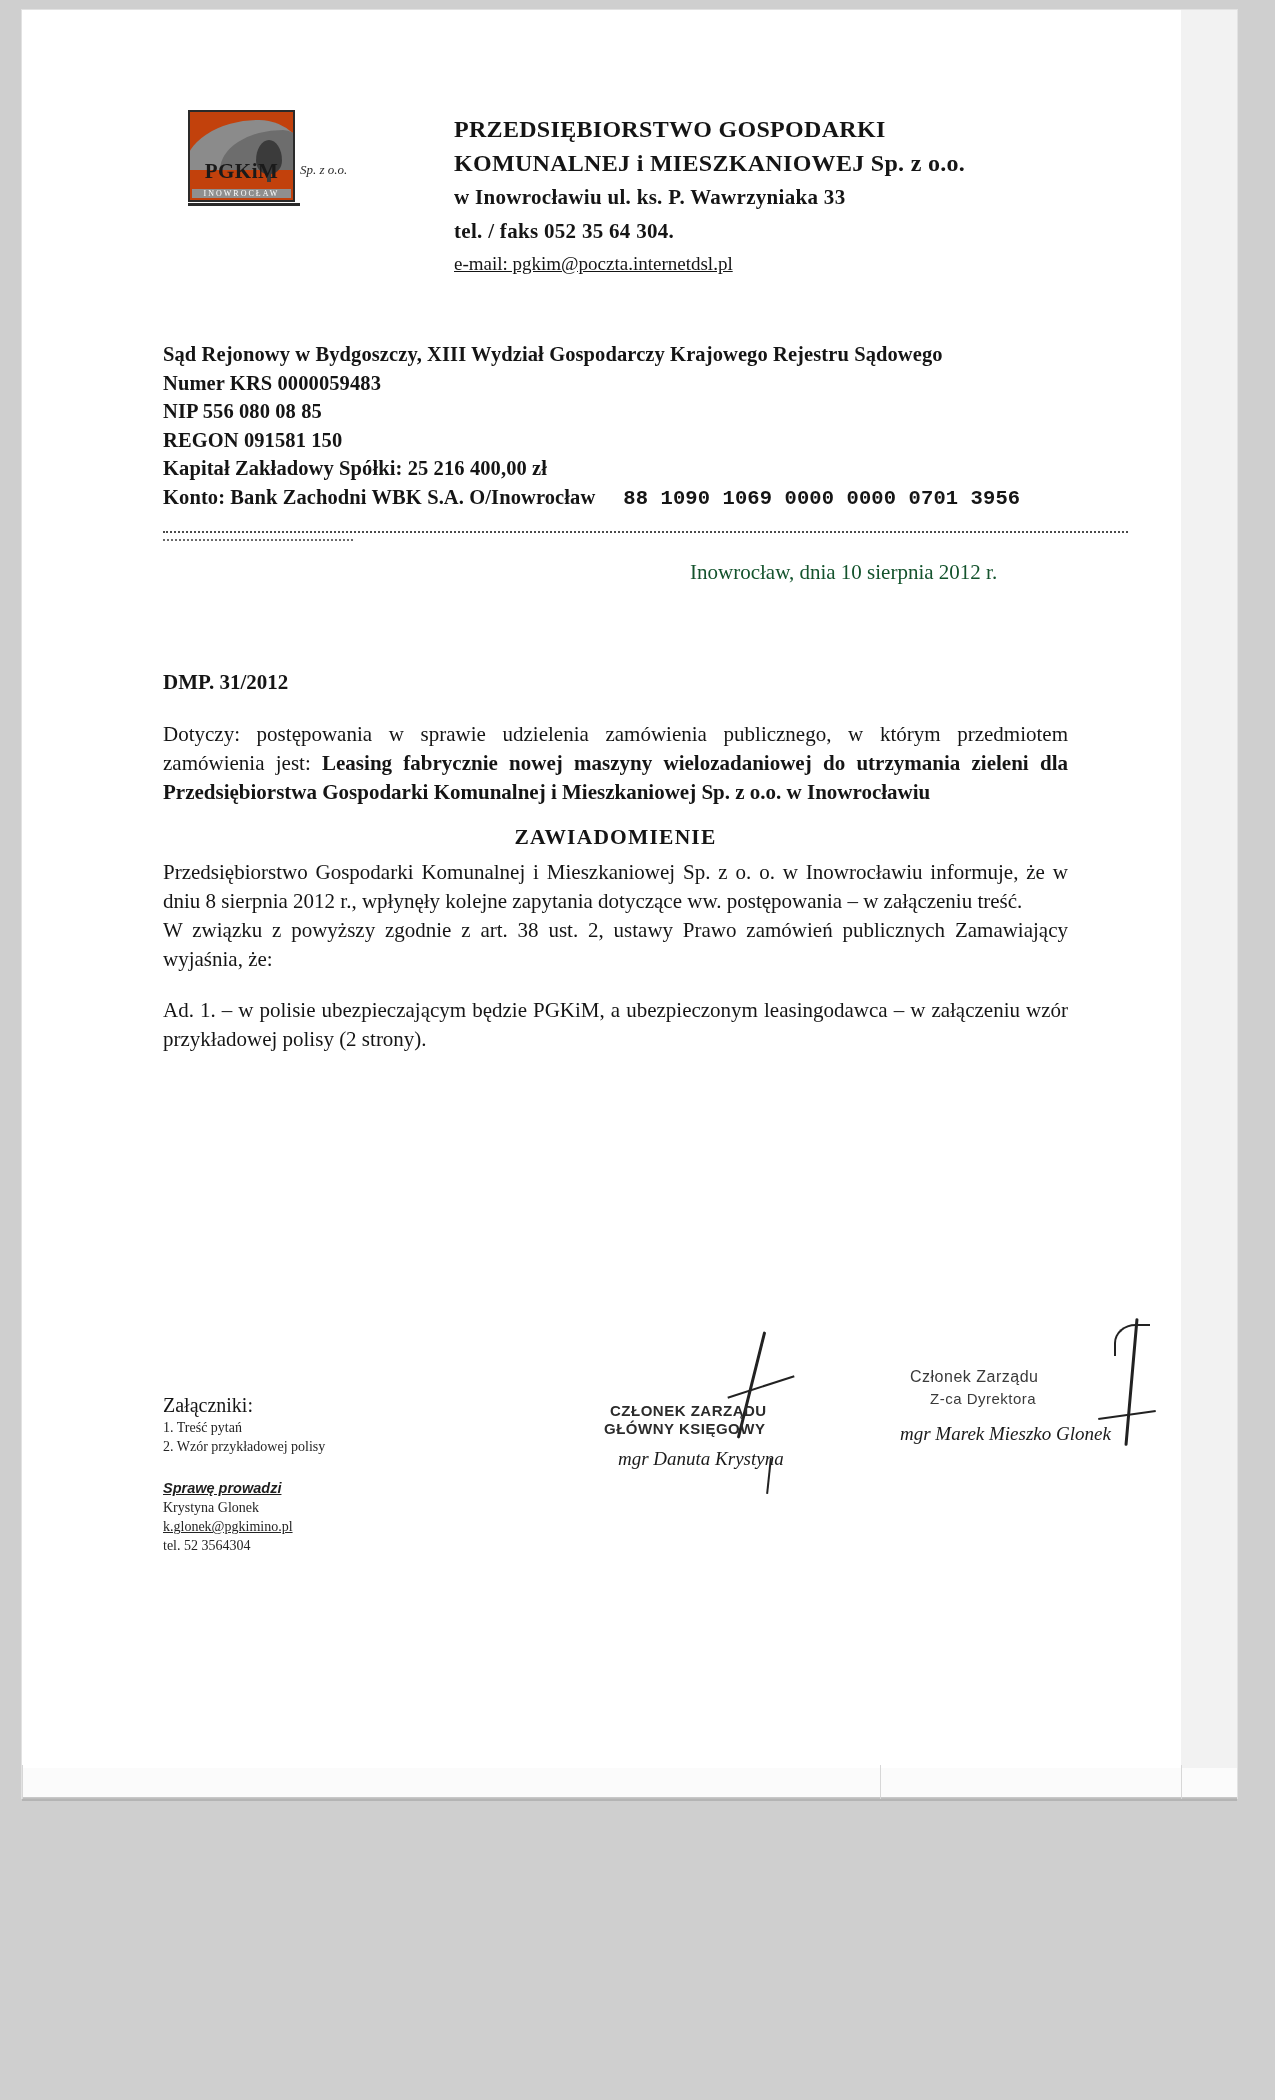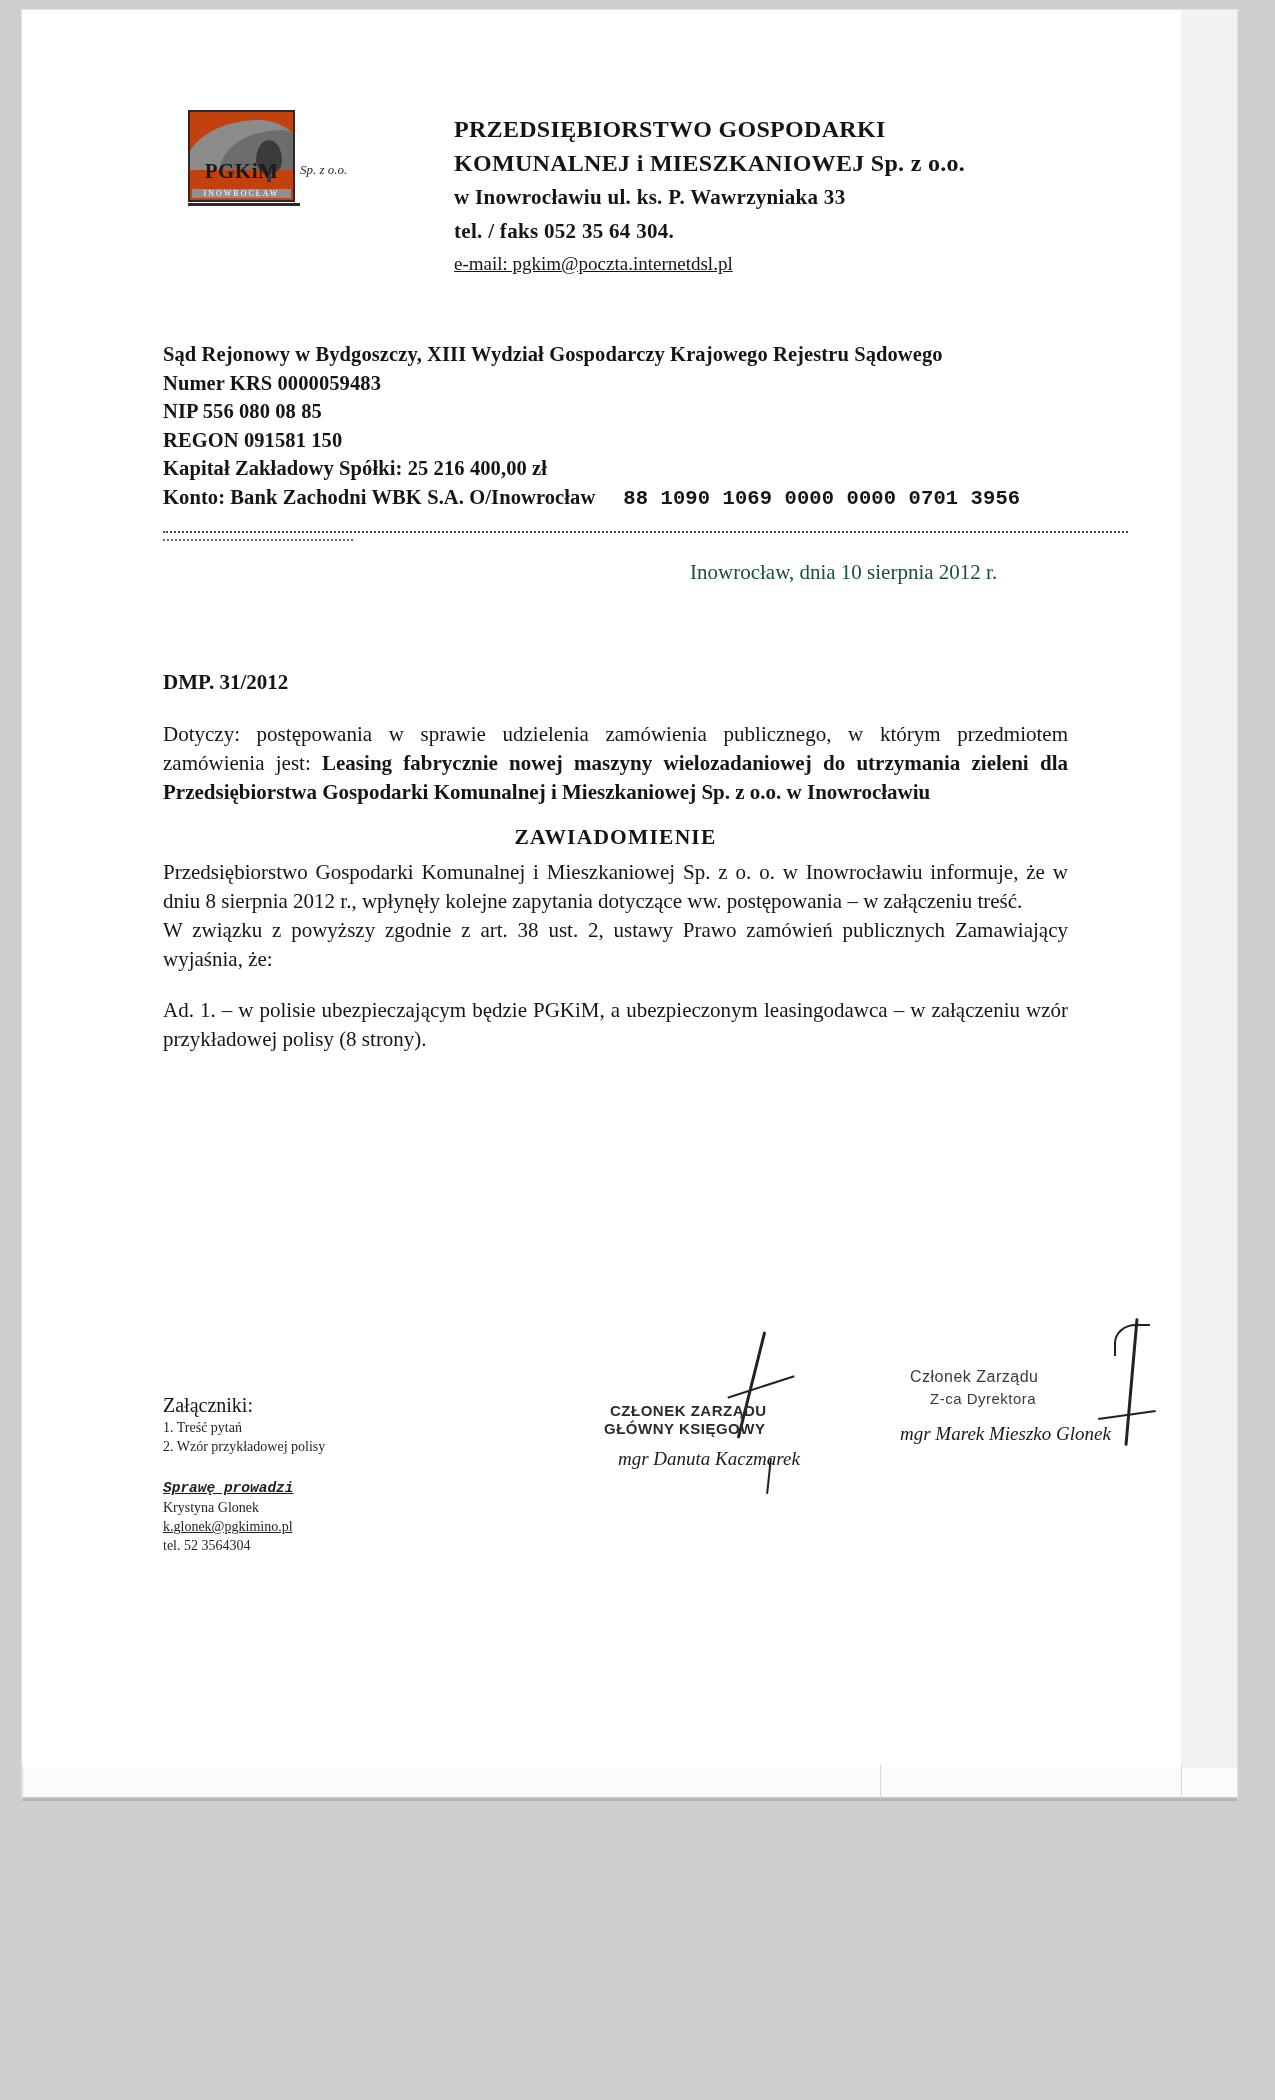--- a/index.html
+++ b/index.html
@@ -277,21 +277,21 @@
     color: #242424;
     line-height: 19px;
   }
   .contact {
     position: absolute;
     left: 163px;
     top: 1478px;
     width: 380px;
   }
   .contact-title {
-    font-family: Liberation Mono, monospace;
+    font-family: Liberation Sans, sans-serif;
     font-size: 14.5px;
     font-weight: bold;
     font-style: italic;
     text-decoration: underline;
     color: #1d1d1d;
     line-height: 20px;
   }
   .contact-line {
     font-family: "Liberation Serif", serif;
     font-size: 14px;
@@ -499,30 +499,30 @@
   <div class="place-date">Inowrocław, dnia 10 sierpnia 2012 r.</div>
 
   <div class="sign-ref">DMP. 31/2012</div>
 
   <div class="body-block">
     <p class="p"><span>Dotyczy:  postępowania  w  sprawie  udzielenia  zamówienia  publicznego,  w  którym przedmiotem zamówienia jest: </span><b>Leasing fabrycznie nowej maszyny wielozadaniowej do utrzymania zieleni dla Przedsiębiorstwa Gospodarki Komunalnej i Mieszkaniowej Sp. z o.o. w Inowrocławiu</b></p>
     <div class="p center-head">ZAWIADOMIENIE</div>
     <p class="p">Przedsiębiorstwo Gospodarki Komunalnej i Mieszkaniowej Sp. z o. o. w Inowrocławiu informuje, że w dniu 8 sierpnia 2012 r., wpłynęły kolejne zapytania dotyczące ww. postępowania – w załączeniu treść.</p>
     <p class="p">W  związku  z  powyższy  zgodnie  z  art.  38  ust.  2,  ustawy  Prawo  zamówień  publicznych Zamawiający wyjaśnia, że:</p>
     <div class="para-gap"></div>
-    <p class="p">Ad.  1.  –  w  polisie  ubezpieczającym  będzie  PGKiM,  a  ubezpieczonym  leasingodawca  –  w załączeniu wzór przykładowej polisy (8 strony).</p>
+    <p class="p">Ad.  1.  –  w  polisie  ubezpieczającym  będzie  PGKiM,  a  ubezpieczonym  leasingodawca  –  w załączeniu wzór przykładowej polisy (2 strony).</p>
   </div>
 
   <div class="sig1">
     <div class="sig-stroke1"></div>
     <div class="sig-stroke1b"></div>
     <div class="sig-stroke1c"></div>
     <div class="role">CZŁONEK ZARZĄDU</div>
     <div class="role2">GŁÓWNY KSIĘGOWY</div>
-    <div class="name">mgr Danuta Kaczmarek</div>
+    <div class="name">mgr Danuta Krystyna</div>
   </div>
 
   <div class="sig2">
     <div class="sig-stroke2"></div>
     <div class="sig-stroke2b"></div>
     <div class="sig-stroke2c"></div>
     <div class="role">Członek Zarządu</div>
     <div class="role2">Z-ca Dyrektora</div>
     <div class="name">mgr Marek Mieszko Glonek</div>
   </div>

